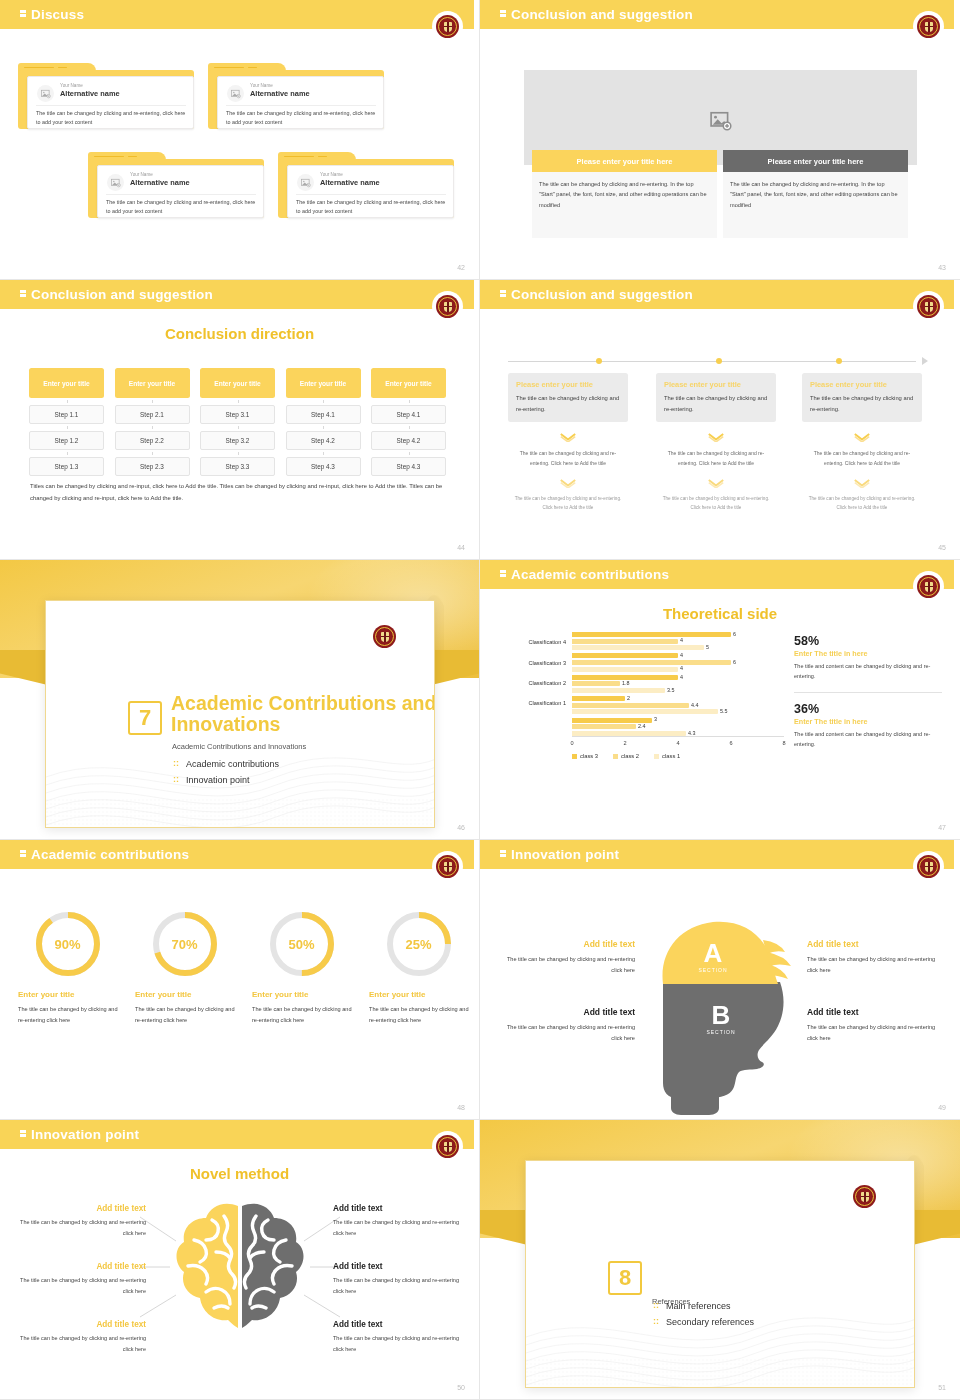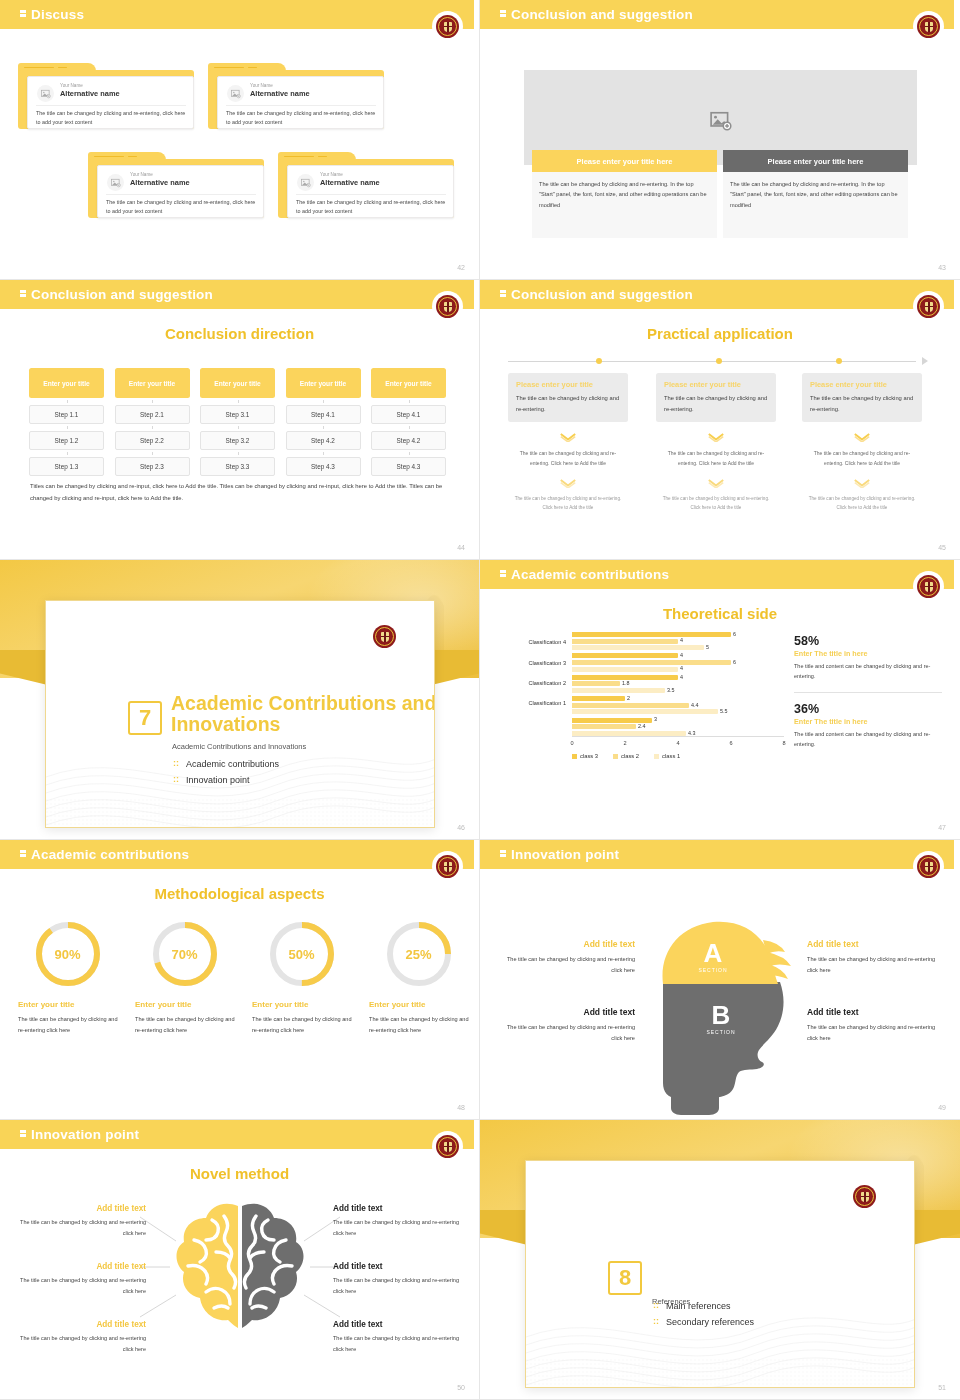--- a/index.html
+++ b/index.html
@@ -119,21 +119,21 @@
   .xtick { position:absolute; top:3px; font-size:5.6px; color:#444; transform:translateX(-50%); }
   .legend { position:absolute; left:68px; top:121px; display:flex; gap:15px; font-size:5.8px; color:#333; align-items:center; }
   .legend i { width:5px; height:5px; display:inline-block; margin-right:3px; vertical-align:-.5px;}
   .rpanel { position:absolute; right:18px; top:74px; width:148px; }
   .rpanel .big { font-size:12.5px; font-weight:bold; color:#222; }
   .rpanel .sm { font-size:7.2px; font-weight:bold; color:#f5cf52; margin:1px 0 3px; }
   .rpanel p { font-size:5.5px; line-height:1.9; color:#444; }
   .rpanel hr { border:0; border-top:1px solid #e2e2e2; margin:10px 0 9px; }
 
   
-  .donuts { position:absolute; left:16px; top:80px; display:flex; gap:14px; }
+  .donuts { position:absolute; left:16px; top:70px; display:flex; gap:14px; }
   .dcol { width:103px; text-align:center; }
   .dwrap { position:relative; width:68px; height:68px; margin:0 auto; }
   .dwrap svg { transform:rotate(-90deg); }
   .dval { position:absolute; inset:0; display:flex; align-items:center; justify-content:center;
           font-size:13px; font-weight:bold; color:#f3c63f; }
   .dcol h5 { margin-top:12px; font-size:8px; font-weight:bold; color:#f3c63f; text-align:left; padding-left:2px;}
   .dcol p { margin-top:5px; font-size:5.6px; line-height:2.0; color:#444; text-align:left; padding-left:2px;}
 
   
   .headwrap { position:absolute; left:155px; top:60px; width:170px; height:215px; }
@@ -360,21 +360,20 @@
   <div class="slide">
     <div class="hdr"></div>
     <div class="hdr-txt">
       <span class="hdr-dots"><span class="col"><i></i><i></i></span><span class="col"><i></i><i></i></span></span><span>Conclusion and suggestion</span>
     </div>
     <div class="logo">
         <div class="ring">
           <div class="shield"></div>
         </div>
       </div>
-    <div class="ctitle">Practical application</div>
 
     <div class="timeline">
       <div class="line"></div>
       <div class="arrow"></div>
       <div class="dot" style="left:88px;"></div>
       <div class="dot" style="left:208px;"></div>
       <div class="dot" style="left:328px;"></div>
     </div>
 
     <div class="pa-col" style="left:28px;">
@@ -607,21 +606,20 @@
   <div class="slide">
     <div class="hdr"></div>
     <div class="hdr-txt">
       <span class="hdr-dots"><span class="col"><i></i><i></i></span><span class="col"><i></i><i></i></span></span><span>Academic contributions</span>
     </div>
     <div class="logo">
         <div class="ring">
           <div class="shield"></div>
         </div>
       </div>
-    <div class="ctitle">Methodological aspects</div>
 
     <div class="donuts">
       <div class="dcol">
         <div class="dwrap">
           <svg width="68" height="68" viewBox="0 0 68 68">
             <circle cx="34" cy="34" r="29" fill="none" stroke="#e4e4e4" stroke-width="6"></circle>
             <circle cx="34" cy="34" r="29" fill="none" stroke="#f7cb4a" stroke-width="6" stroke-dasharray="164 18.2" stroke-linecap="butt"></circle>
           </svg>
           <div class="dval">90%</div>
         </div>

